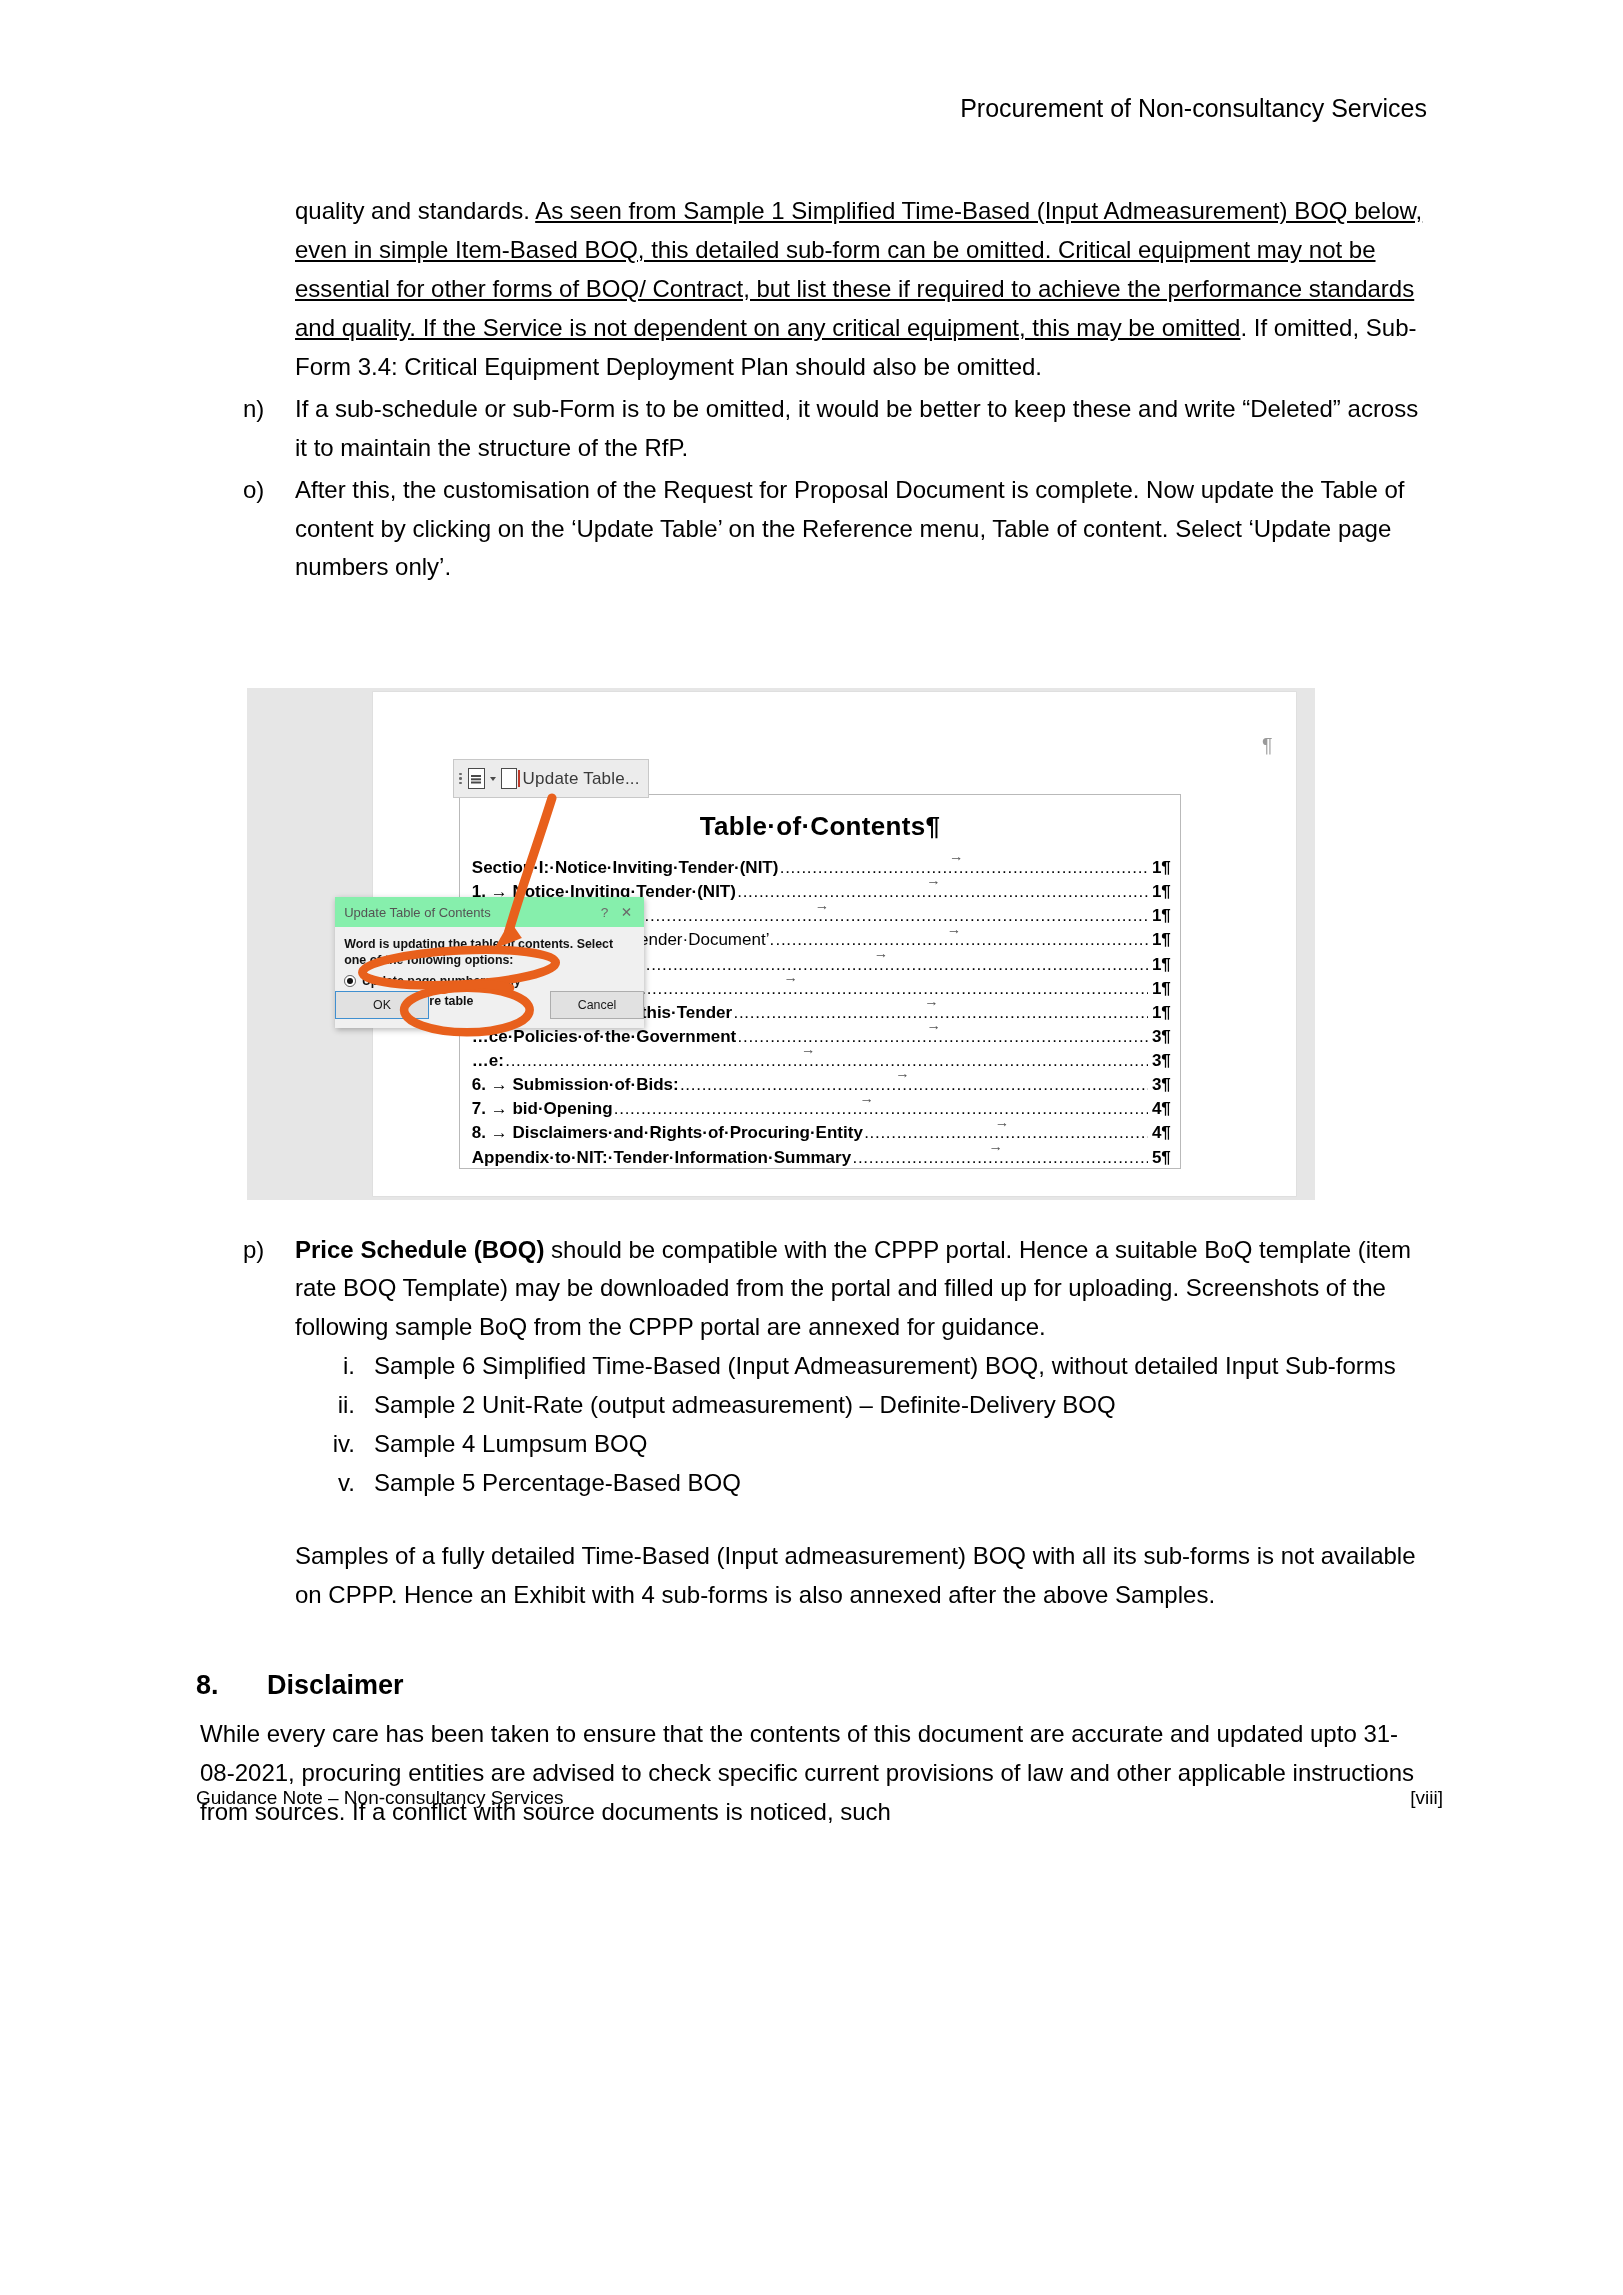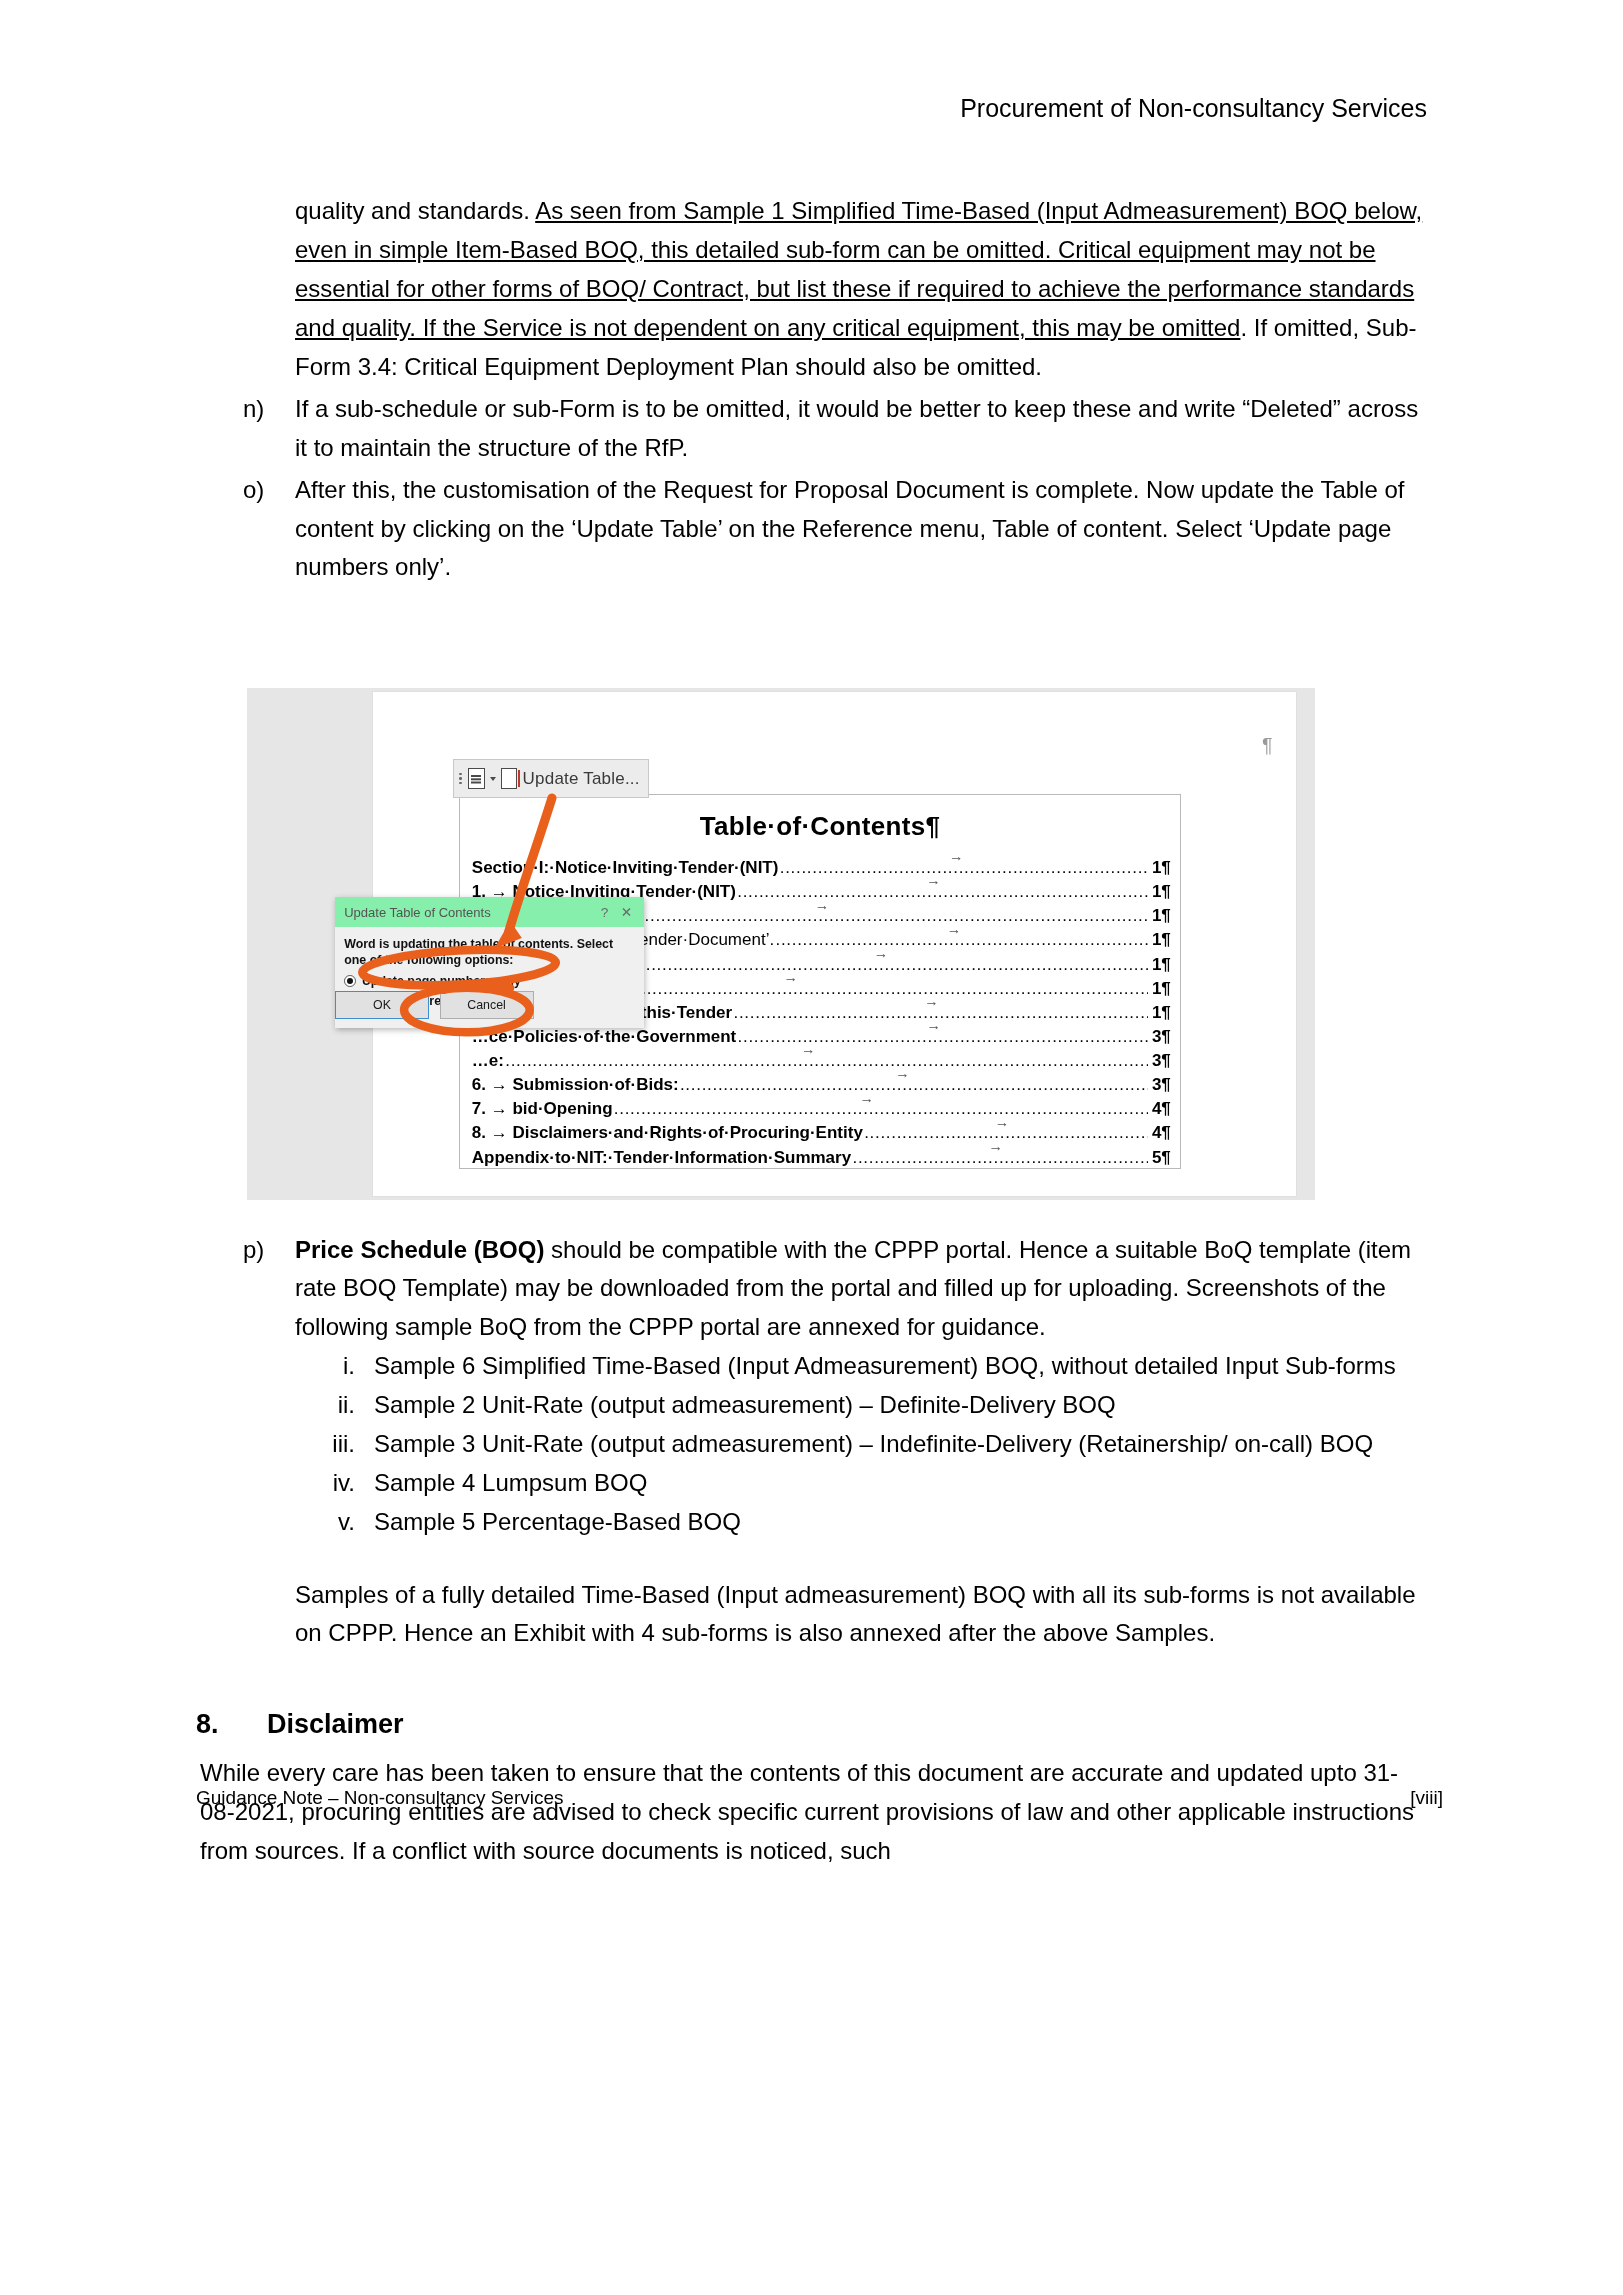--- a/index.html
+++ b/index.html
@@ -355,21 +355,21 @@
     left: 2px; top: 2px;
     width: 5.9px; height: 5.9px;
     border-radius: 50%;
     background: #111;
   }
   .dlg-buttons {
     position: absolute;
     left: 0; right: 0;
     bottom: 9.2px;
     display: flex;
-    justify-content: flex-start;
+    justify-content: space-between;
     gap: 10.5px;
   }
   .dlg-btn {
     width: 92px;
     height: 26px;
     background: #e1e1e1;
     border: 0.7px solid #adadad;
     font-size: 12.4px;
     color: #1a1a1a;
     display: flex;
@@ -591,24 +591,20 @@
     <ul class="roman-list">
       <li class="roman-item">
         <span class="roman-marker">i.</span>
         <span>Sample 6 Simplified Time-Based (Input Admeasurement) BOQ, without detailed Input Sub-forms</span>
       </li>
       <li class="roman-item">
         <span class="roman-marker">ii.</span>
         <span>Sample 2 Unit-Rate (output admeasurement) – Definite-Delivery BOQ</span>
       </li>
       <li class="roman-item">
-        <span class="roman-marker">iii.</span>
-        <span>Sample 3 Unit-Rate (output admeasurement) – Indefinite-Delivery (Retainership/ on-call) BOQ</span>
-      </li>
-      <li class="roman-item">
         <span class="roman-marker">iv.</span>
         <span>Sample 4 Lumpsum BOQ</span>
       </li>
       <li class="roman-item">
         <span class="roman-marker">v.</span>
         <span>Sample 5 Percentage-Based BOQ</span>
       </li>
     </ul>
 
     <p class="para trailing-para">Samples of a fully detailed Time-Based (Input admeasurement) BOQ with all its sub-forms is not available on CPPP. Hence an Exhibit with 4 sub-forms is also annexed after the above Samples.</p>

